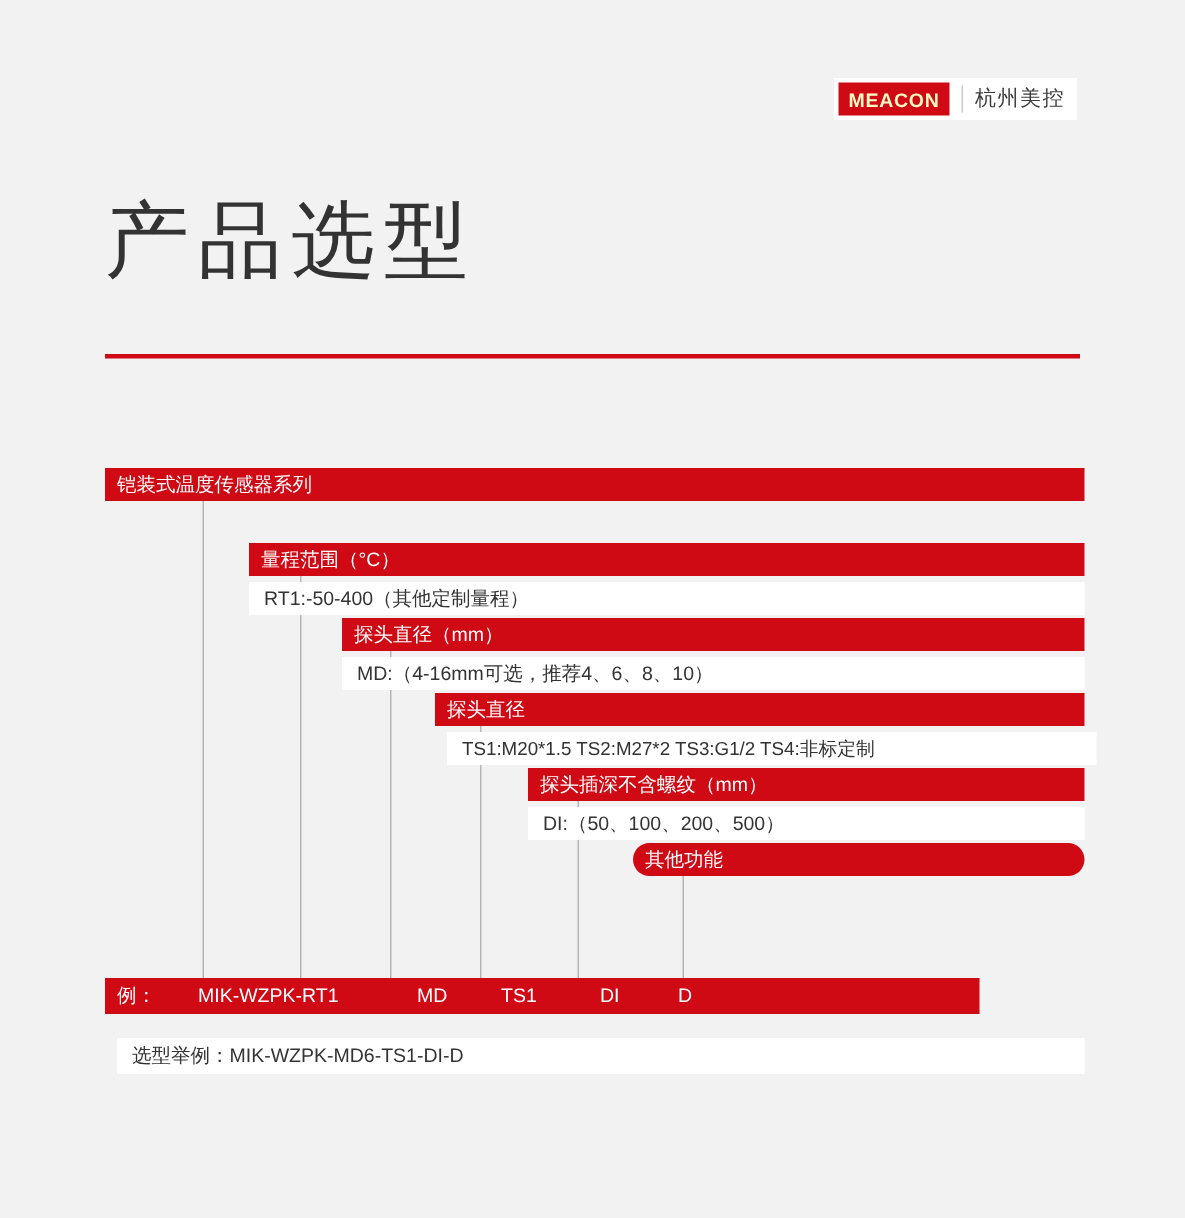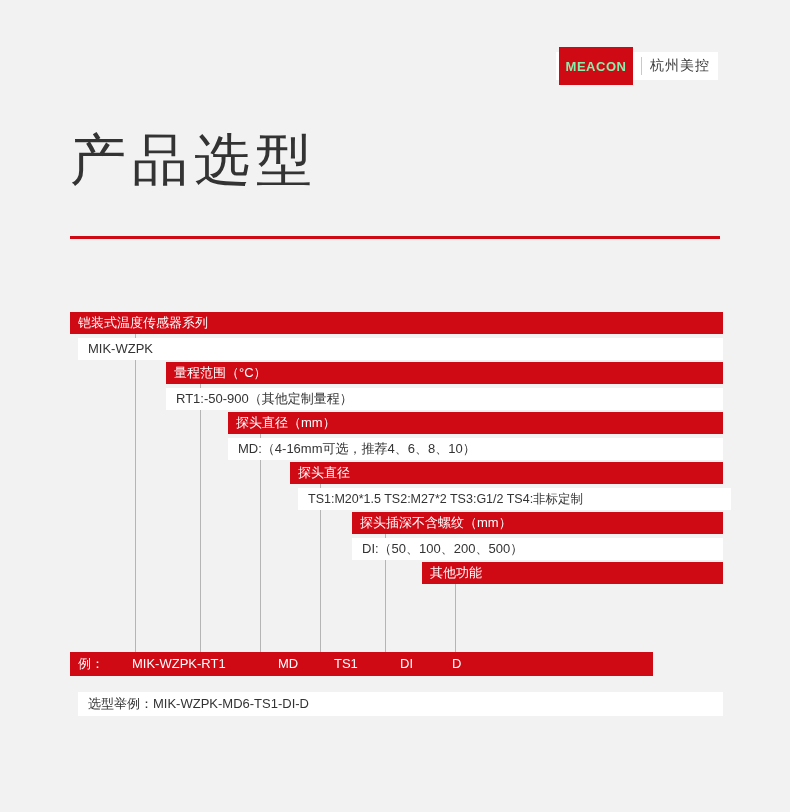--- a/index.html
+++ b/index.html
@@ -16,24 +16,24 @@
   
   #logo-block {
     position: absolute;
     left: 556px; top: 52px;
     width: 162px; height: 28px;
     background: #ffffff;
     display: flex;
     align-items: center;
   }
   #logo-mark {
-    width: 74px; height: 38px;
+    width: 74px; height: 22px;
     margin-left: 3px;
     background: #cf0a15;
-    color: #86efac;
+    color: #fef9c3;
     font-size: 13px;
     font-weight: bold;
     letter-spacing: 0.5px;
     display: flex; align-items: center; justify-content: center;
     font-family: "Liberation Sans", sans-serif;
   }
   #logo-divider {
     width: 1px; height: 18px;
     background: #c9c9c9;
     margin: 0 8px;
@@ -132,35 +132,34 @@
 <div id="diagram">
 
   <div class="connector" style="left:65px; top:22px; height:318px;"></div>
   <div class="connector" style="left:130px; top:72px; height:268px;"></div>
   <div class="connector" style="left:190px; top:122px; height:218px;"></div>
   <div class="connector" style="left:250px; top:172px; height:168px;"></div>
   <div class="connector" style="left:315px; top:222px; height:118px;"></div>
   <div class="connector" style="left:385px; top:272px; height:68px;"></div>
 
   <div class="bar red" style="left:0; top:0; width:653px;">铠装式温度传感器系列</div>
-  <div class="bar white" style="left:8px; top:26px; width:645px;">MIK-WZPK</div>
 
   <div class="bar red" style="left:96px; top:50px; width:557px;">量程范围（°C）</div>
-  <div class="bar white" style="left:96px; top:76px; width:557px;">RT1:-50-900（其他定制量程）</div>
+  <div class="bar white" style="left:96px; top:76px; width:557px;">RT1:-50-400（其他定制量程）</div>
 
   <div class="bar red" style="left:158px; top:100px; width:495px;">探头直径（mm）</div>
   <div class="bar white" style="left:158px; top:126px; width:495px;">MD:（4-16mm可选，推荐4、6、8、10）</div>
 
   <div class="bar red" style="left:220px; top:150px; width:433px;">探头直径</div>
   <div class="bar white small" style="left:228px; top:176px; width:433px;">TS1:M20*1.5   TS2:M27*2   TS3:G1/2   TS4:非标定制</div>
 
   <div class="bar red" style="left:282px; top:200px; width:371px;">探头插深不含螺纹（mm）</div>
   <div class="bar white" style="left:282px; top:226px; width:371px;">DI:（50、100、200、500）</div>
 
-  <div class="bar red" style="left:352px; top:250px; width:301px;">其他功能</div>
+  <div class="bar red" style="left:352px; top:250px; width:301px;border-radius:11px;">其他功能</div>
 
   <div id="example-red">
     <span style="left:8px;">例：</span>
     <span style="left:42px;margin-left:20px;">MIK-WZPK-RT1</span>
     <span style="left:208px;">MD</span>
     <span style="left:264px;">TS1</span>
     <span style="left:330px;">DI</span>
     <span style="left:382px;">D</span>
   </div>
 

